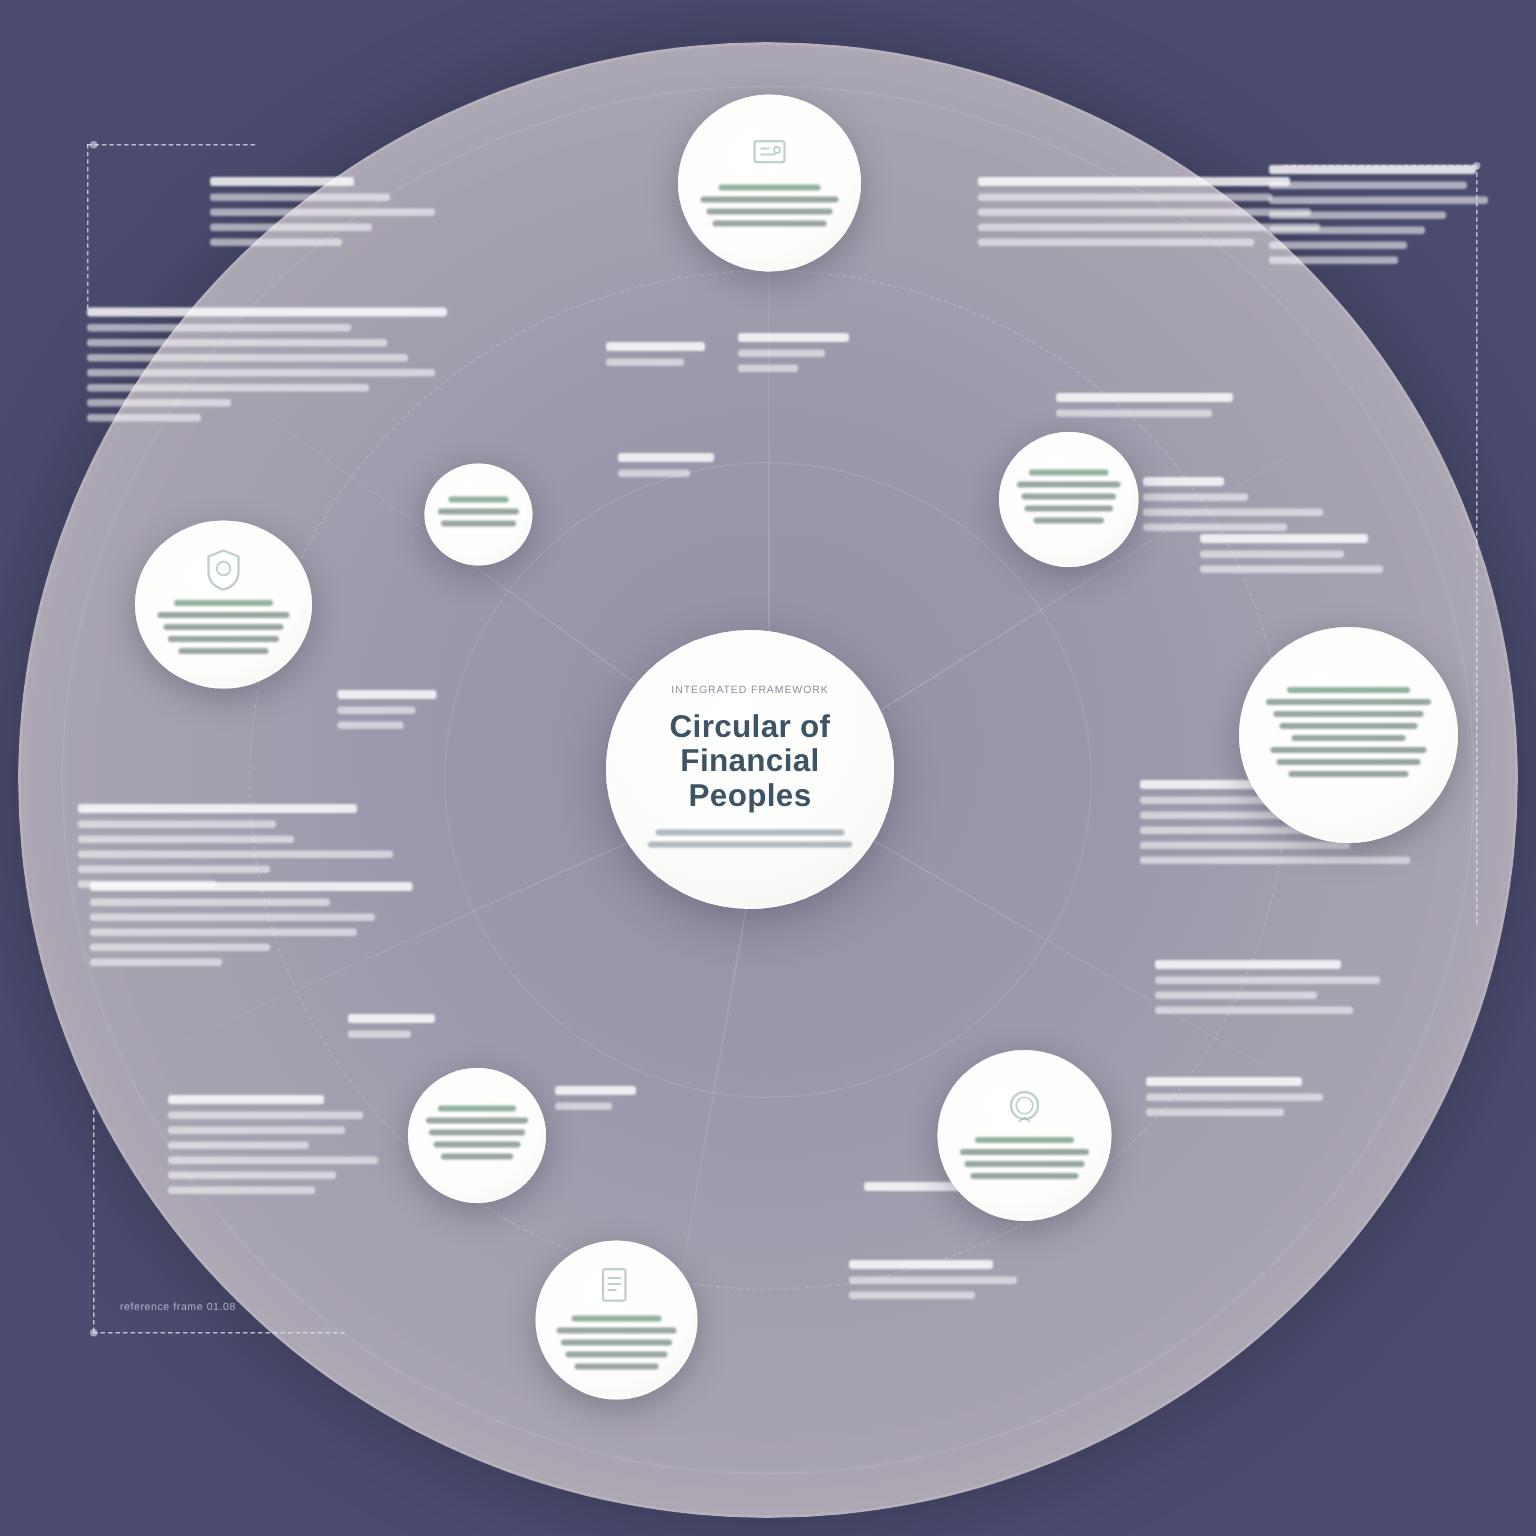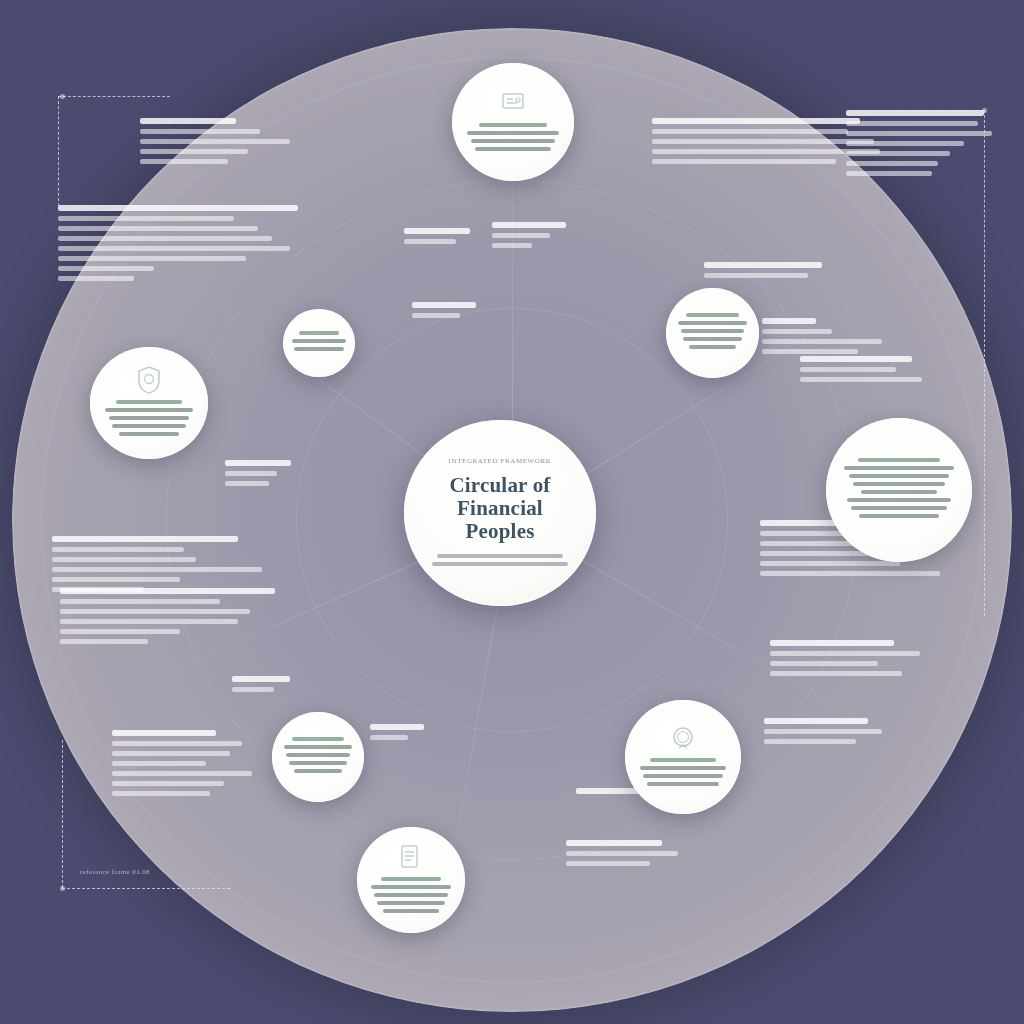--- a/index.html
+++ b/index.html
@@ -3,21 +3,21 @@
 <meta charset="utf-8">
 <title>Circular Financial Infographic</title>
 <style>
   html,body{margin:0;padding:0;}
   body{
     width:1024px;height:1024px;overflow:hidden;
     background:#4a4b6e;
     font-family:"Liberation Sans", sans-serif;
     position:relative;
   }
-  #stage{position:absolute;inset:0;width:1020px;height:1024px;font-family:Liberation Serif, serif;}
+  #stage{position:absolute;inset:0;width:1020px;height:1024px;}
 
   
   .wheel{
     position:absolute;left:12px;top:28px;width:1000px;height:984px;
     border-radius:50%;
     overflow:hidden;
     box-shadow:0 0 60px rgba(0,0,0,.25);
   }
   .wheel-base{
     position:absolute;inset:0;border-radius:50%;

